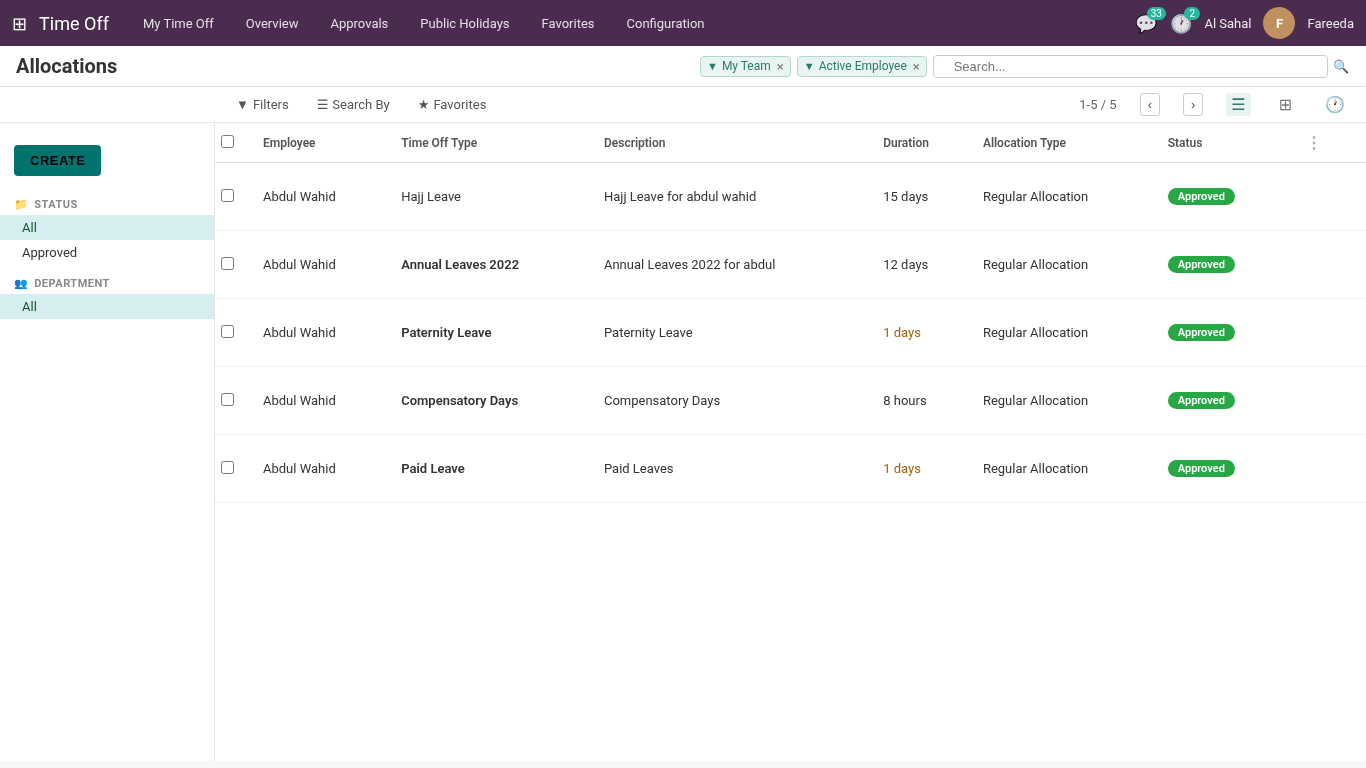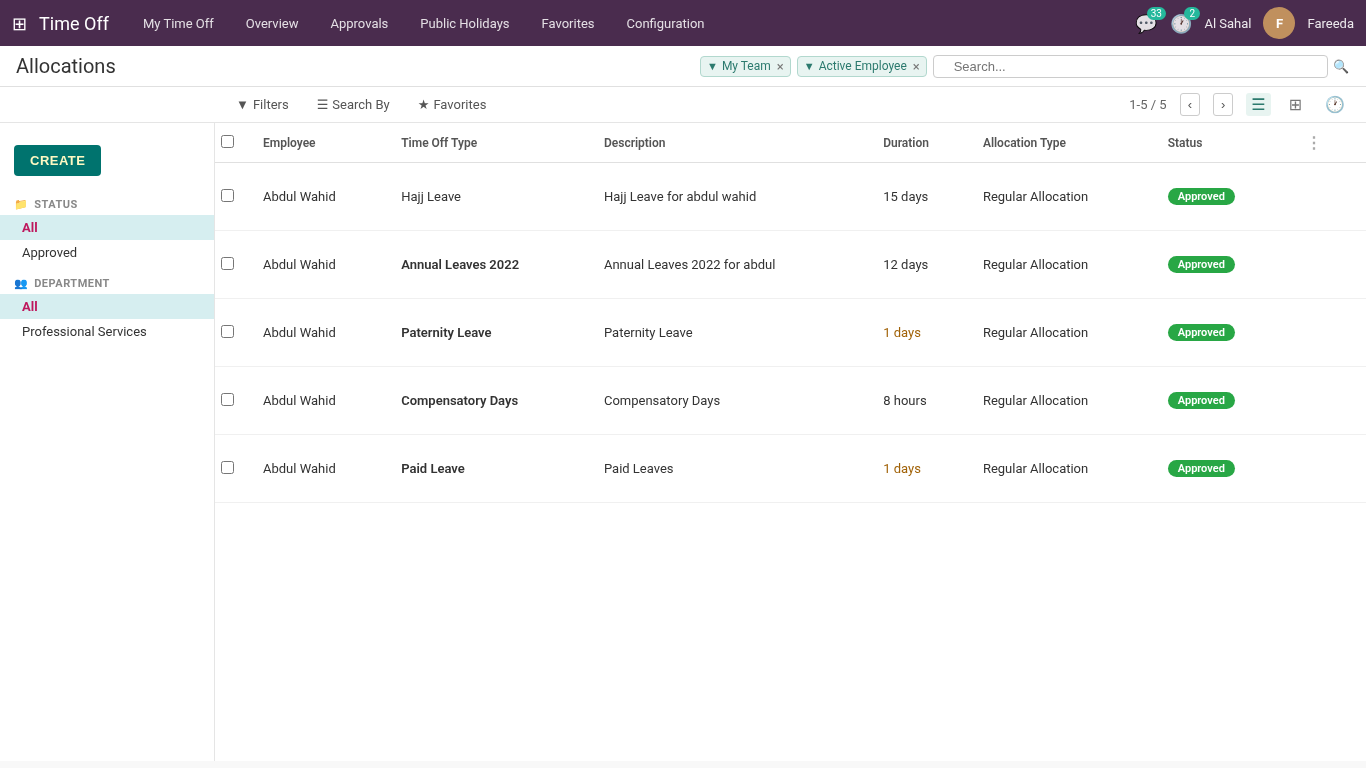--- a/index.html
+++ b/index.html
@@ -55,21 +55,21 @@
 
     
     .subheader {
       background: #fff;
       border-bottom: 1px solid #e0e0e0;
       padding: 8px 16px;
       display: flex;
       align-items: center;
       justify-content: space-between;
     }
-    .page-title { font-size: 20px; font-weight: 400; color: #333; }
+    .page-title { font-size: 20px; font-weight: 700; color: #333; }
     .search-bar {
       display: flex;
       align-items: center;
       gap: 6px;
       flex: 1;
       max-width: 650px;
       justify-content: center;
     }
     .filter-chip {
       display: flex;
@@ -112,21 +112,21 @@
       align-items: center;
       justify-content: space-between;
     }
     .toolbar-left { display: flex; gap: 16px; align-items: center; }
     .toolbar-btn {
       display: flex; align-items: center; gap: 4px;
       color: #555; cursor: pointer; font-size: 13px;
       padding: 3px 6px;
       border-radius: 4px;
     }
-    .toolbar-right { display: flex; align-items: center; gap: 13px; }
+    .toolbar-right { display: flex; align-items: center; gap: 23px; }
     .page-info { color: #666; font-size: 13px; }
     .nav-btn {
       background: none; border: 1px solid #ccc; border-radius: 3px;
       padding: 3px 7px; cursor: pointer; color: #555; font-size: 13px;
     }
     .view-btn {
       background: none; border: none; cursor: pointer;
       color: #777; font-size: 16px; padding: 2px 5px;
       border-radius: 3px;
     }
@@ -158,29 +158,29 @@
       cursor: pointer;
     }
     .sidebar-section-header:first-child { margin-top: 0; }
     .sidebar-item {
       padding: 5px 14px 5px 22px;
       cursor: pointer;
       color: #333;
       font-size: 13px;
       border-radius: 0;
     }
-    .sidebar-item.active { background: #d6eef0; color: #be185d; font-weight: 700; }
+    .sidebar-item.active { background: #d6eef0; color: #14532d; font-weight: 400; }
 
     
     .create-area {
       padding: 10px 14px;
     }
     .create-btn {
       background: #00736e;
-      color: #fef9c3;
+      color: #000000;
       border: none;
       border-radius: 4px;
       padding: 8px 16px;
       font-size: 13px;
       font-weight: 600;
       cursor: pointer;
       letter-spacing: 0.5px;
     }
 
     
@@ -317,21 +317,20 @@
       <span>STATUS</span>
     </div>
     <div class="sidebar-item active">All</div>
     <div class="sidebar-item">Approved</div>
 
     <div class="sidebar-section-header">
       <span>👥</span>
       <span>DEPARTMENT</span>
     </div>
     <div class="sidebar-item active">All</div>
-    <div class="sidebar-item">Professional Services</div>
   </aside>
 
   <div class="content-area">
     <table>
       <thead>
         <tr>
           <th>
             <input type="checkbox" style="">
           </th>
           <th>Employee</th>

